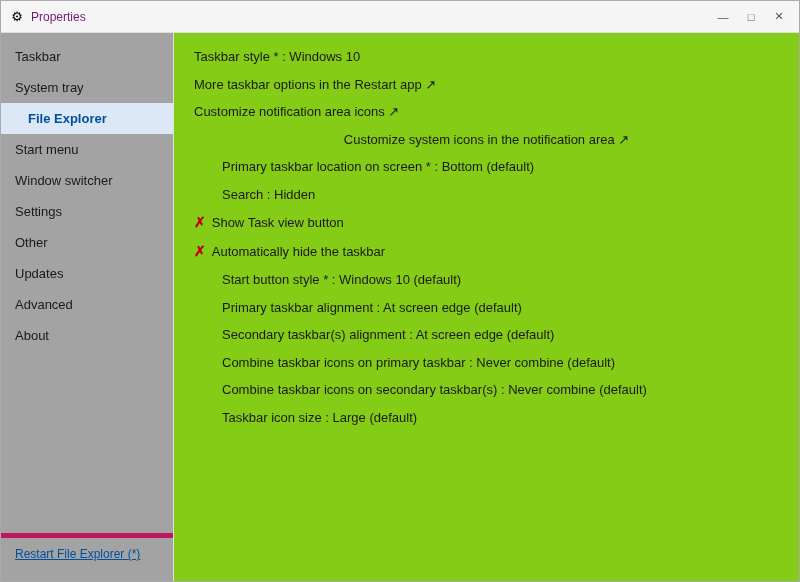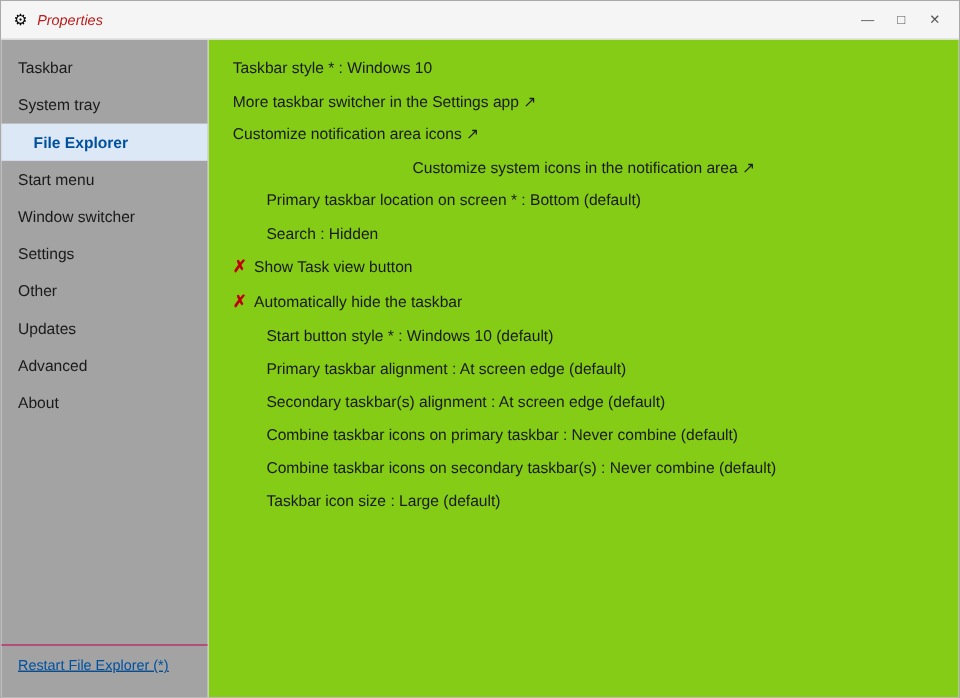--- a/index.html
+++ b/index.html
@@ -36,22 +36,21 @@
       width: 16px;
       height: 16px;
       margin-right: 6px;
       display: flex;
       align-items: center;
       justify-content: center;
     }
     .title-bar-title {
       flex: 1;
       font-size: 12px;
-      color: #b91c1c;
-      font-style: italic;
+      color: #701a75;
     }
     .title-bar-controls {
       display: flex;
       gap: 4px;
     }
     .title-bar-btn {
       width: 24px;
       height: 22px;
       background: transparent;
       border: none;
@@ -85,22 +84,21 @@
     }
     .sidebar-item.active {
       background: #dce8f5;
       font-weight: 600;
       color: #0050a0;
       padding-left: 27px;
     }
     .sidebar-footer {
       margin-top: auto;
       padding: 8px 14px 12px;
-      border-top: 1px solid #be185d;
-      text-decoration: underline;
+      border-top: 5px solid #be185d;
     }
     .sidebar-footer a {
       color: #0050a0;
       text-decoration: underline;
       cursor: pointer;
       font-size: 12px;
     }
     .main-content {
       flex: 1;
       padding: 14px 20px;
@@ -164,21 +162,21 @@
         <a>Restart File Explorer (*)</a>
       </div>
     </div>
 
     <div class="main-content">
 
       <div class="property-item">
         <span>Taskbar style * : Windows 10</span>
       </div>
       <div class="property-item" style="cursor:pointer;">
-        <span>More taskbar switcher in the Settings app ↗</span>
+        <span>More taskbar options in the Restart app ↗</span>
       </div>
       <div class="property-item" style="cursor:pointer;">
         <span>Customize notification area icons ↗</span>
       </div>
       <div class="property-item" style="cursor:pointer;text-align:center;">
         <span>Customize system icons in the notification area ↗</span>
       </div>
       <div class="property-item indented">
         <span>Primary taskbar location on screen * : Bottom (default)</span>
       </div>

